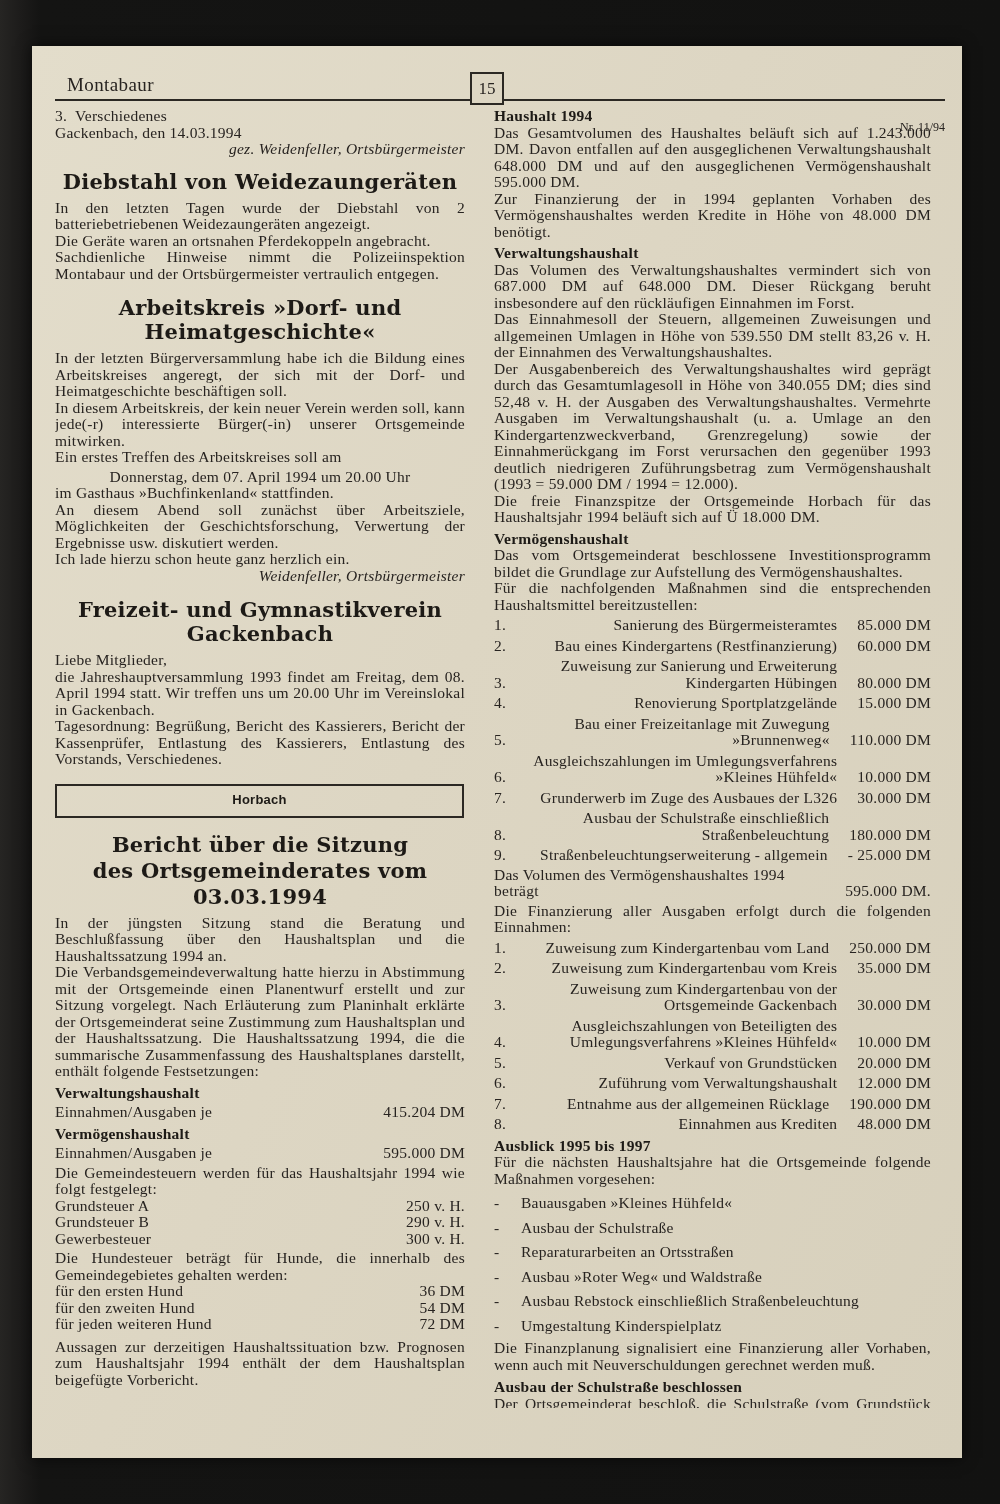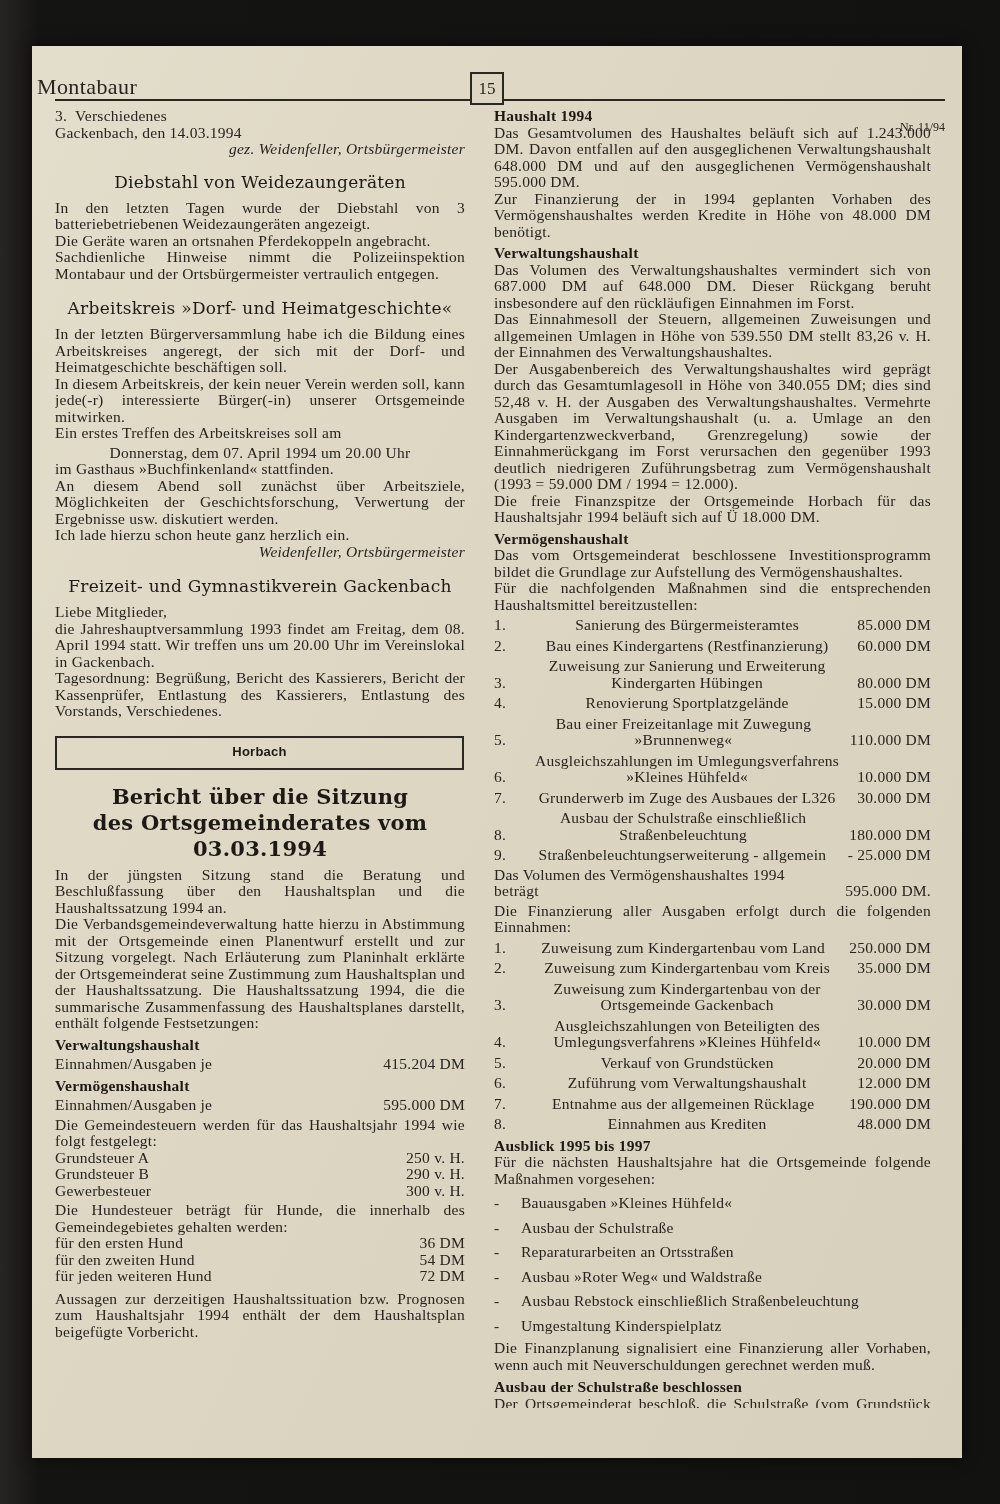--- a/index.html
+++ b/index.html
@@ -9,58 +9,58 @@
     font-family:"Liberation Serif",serif;
     overflow:hidden;position:relative;
   }
   .paper{
     position:absolute;left:32px;top:46px;width:930px;height:1412px;
     background:linear-gradient(115deg,#e3ddcb 0%,#ddd6c3 45%,#d7d0bc 100%);
     color:#272320;
     box-shadow:0 0 14px rgba(0,0,0,.6);
   }
   
-  .hdr-left{position:absolute;left:5px;top:28px;font-size:22px;letter-spacing:.4px;}
+  .hdr-left{position:absolute;left:35px;top:28px;font-size:19px;letter-spacing:.4px;}
   .hdr-right{position:absolute;right:17px;top:28px;font-size:12px;margin-top:46px;}
   .hdr-rule{position:absolute;left:23px;right:17px;top:53px;height:2px;background:#2b2823;}
   .pagebox{
     position:absolute;left:438px;top:26px;width:30px;height:29px;
     border:2px solid #2b2823;background:#ddd6c3;z-index:2;
     display:flex;align-items:center;justify-content:center;
     font-size:17px;
   }
   
   .col{position:absolute;top:62px;height:1300px;overflow:hidden;
        font-size:15.5px;line-height:16.5px;letter-spacing:.25px;}
   .col-left{left:23px;width:410px;}
   .col-right{left:462px;width:437px;}
   .p{text-align:justify;margin:0;}
   .pre{white-space:pre-wrap;}
   .sig{font-style:italic;text-align:right;margin:0;}
-  .h2{font-family:"DejaVu Serif",serif;font-weight:normal;text-align:center;
-      font-size:17px;line-height:24px;margin:12px 0 6px 0;color:#1d1a16;}
+  .h2{font-family:"DejaVu Serif",serif;font-weight:bold;text-align:center;
+      font-size:21px;line-height:24px;margin:12px 0 6px 0;color:#1d1a16;}
   .h2.tight{margin-top:14px;}
   .bh{font-weight:bold;margin:5px 0 0 0;text-align:justify;color:#1d1a16;}
   .date-line{font-weight:normal;text-align:center;margin:0;}
   .row{display:flex;justify-content:space-between;margin:0;}
   .row .rv{white-space:nowrap;}
   .row.spaced{margin-top:3px;}
   .mt{margin-top:6px;}
   .mt-sm{margin-top:3px;}
   .horbach{
     margin:16px 1px 12px 0;height:30px;border:2px solid #2b2823;
     display:flex;align-items:center;justify-content:center;
     font-family:"Liberation Sans",sans-serif;font-weight:bold;font-size:13px;color:#1d1a16;
   }
   .btitle{font-family:"DejaVu Serif",serif;font-weight:bold;text-align:center;
       font-size:21px;line-height:26px;margin:0;color:#1d1a16;}
   .btitle-wrap{margin:14px 0 5px 0;}
   .li{display:flex;align-items:flex-end;margin-top:4px;}
   .li .ln{flex:none;width:27px;}
-  .li .lt{flex:1;text-align:center;padding-right:4px;}
+  .li .lt{flex:1;text-align:right;padding-right:20px;}
   .li .lv{flex:none;white-space:nowrap;}
   .di{display:flex;margin-top:8px;}
   .di .ln{flex:none;width:27px;}
   .di .lt{flex:1;}
 </style>
 </head>
 <body>
 
 <div class="paper">
 
@@ -73,21 +73,21 @@
 
   <div class="col col-left">
     <div>
       <p class="p pre">3.  Verschiedenes</p>
       <p class="p">Gackenbach, den 14.03.1994</p>
       <p class="sig">gez. Weidenfeller, Ortsbürgermeister</p>
     </div>
 
     <div>
       <h2 class="h2">Diebstahl von Weidezaungeräten</h2>
-      <p class="p">In den letzten Tagen wurde der Diebstahl von 3 batteriebetriebenen Weidezaungeräten angezeigt.</p>
+      <p class="p">In den letzten Tagen wurde der Diebstahl von 2 batteriebetriebenen Weidezaungeräten angezeigt.</p>
       <p class="p">Die Geräte waren an ortsnahen Pferdekoppeln angebracht.</p>
       <p class="p">Sachdienliche Hinweise nimmt die Polizeiinspektion Montabaur und der Ortsbürgermeister vertraulich entgegen.</p>
     </div>
 
     <div>
       <h2 class="h2 tight">Arbeitskreis »Dorf- und Heimatgeschichte«</h2>
       <p class="p">In der letzten Bürgerversammlung habe ich die Bildung eines Arbeitskreises angeregt, der sich mit der Dorf- und Heimatgeschichte beschäftigen soll.</p>
       <p class="p">In diesem Arbeitskreis, der kein neuer Verein werden soll, kann jede(-r) interessierte Bürger(-in) unserer Ortsgemeinde mitwirken.</p>
       <p class="p">Ein erstes Treffen des Arbeitskreises soll am</p>
       <p class="date-line mt-sm">Donnerstag, dem 07. April 1994 um 20.00 Uhr</p>

